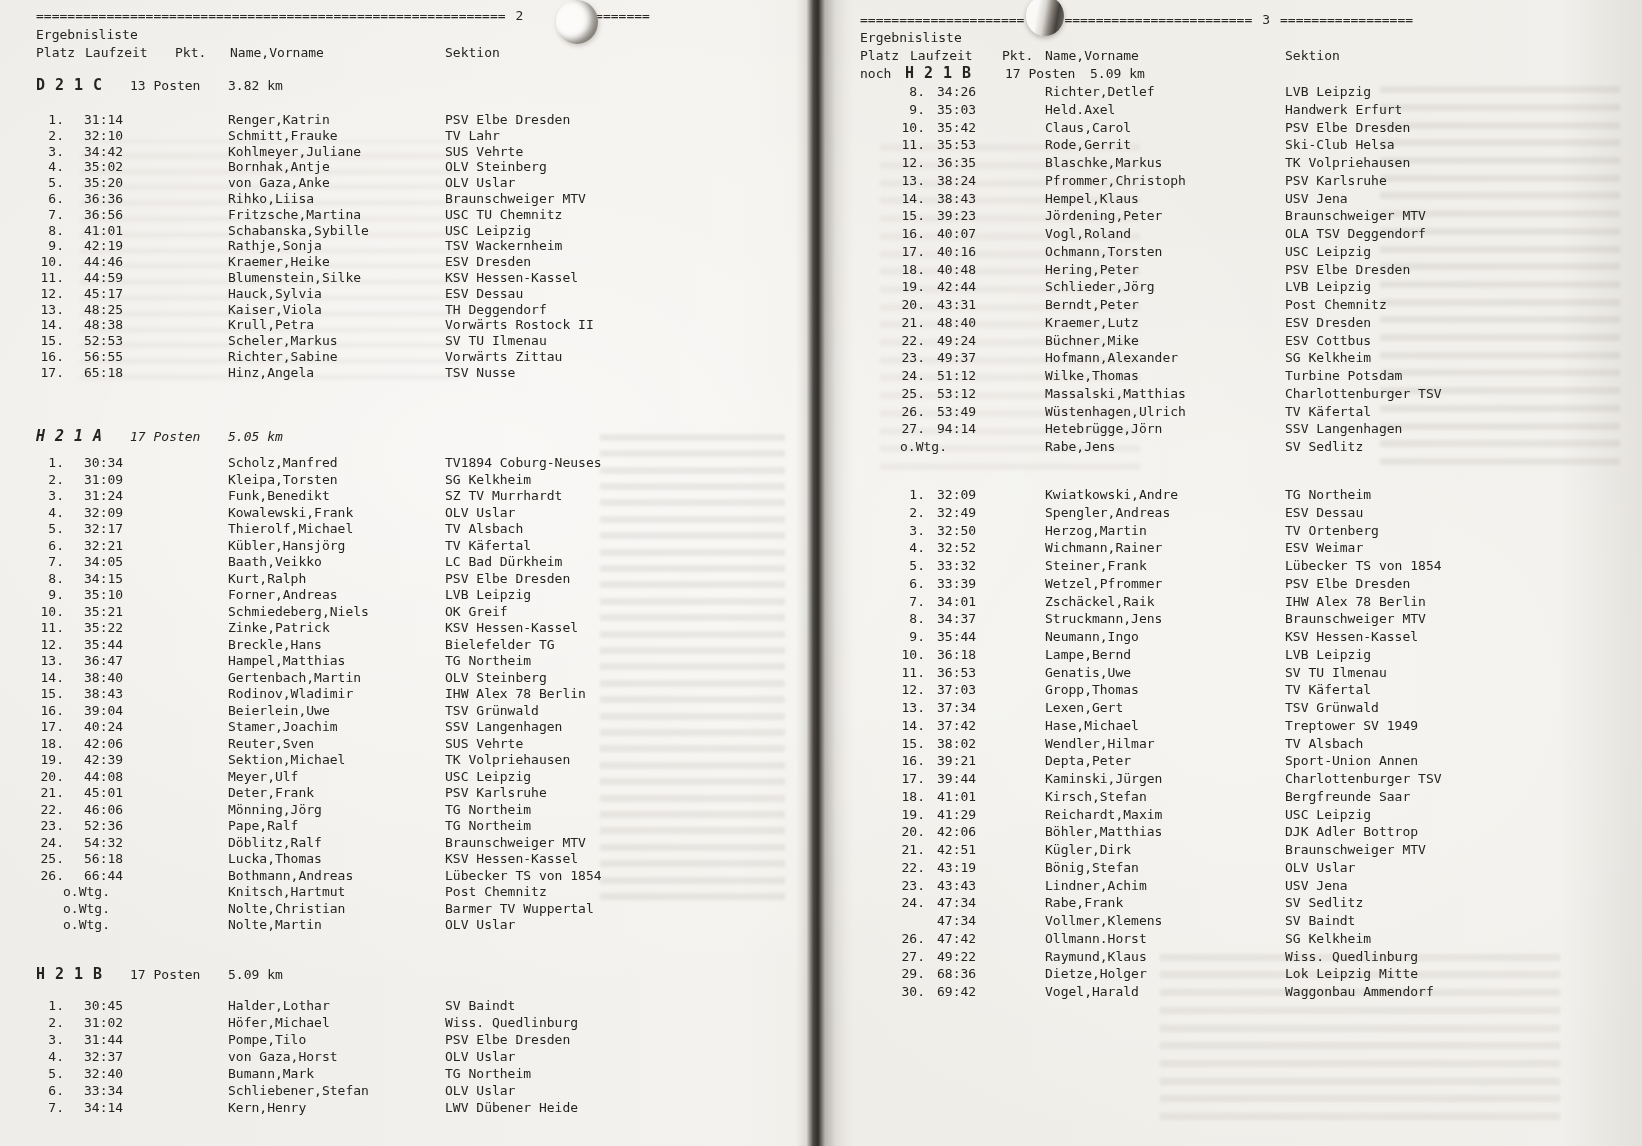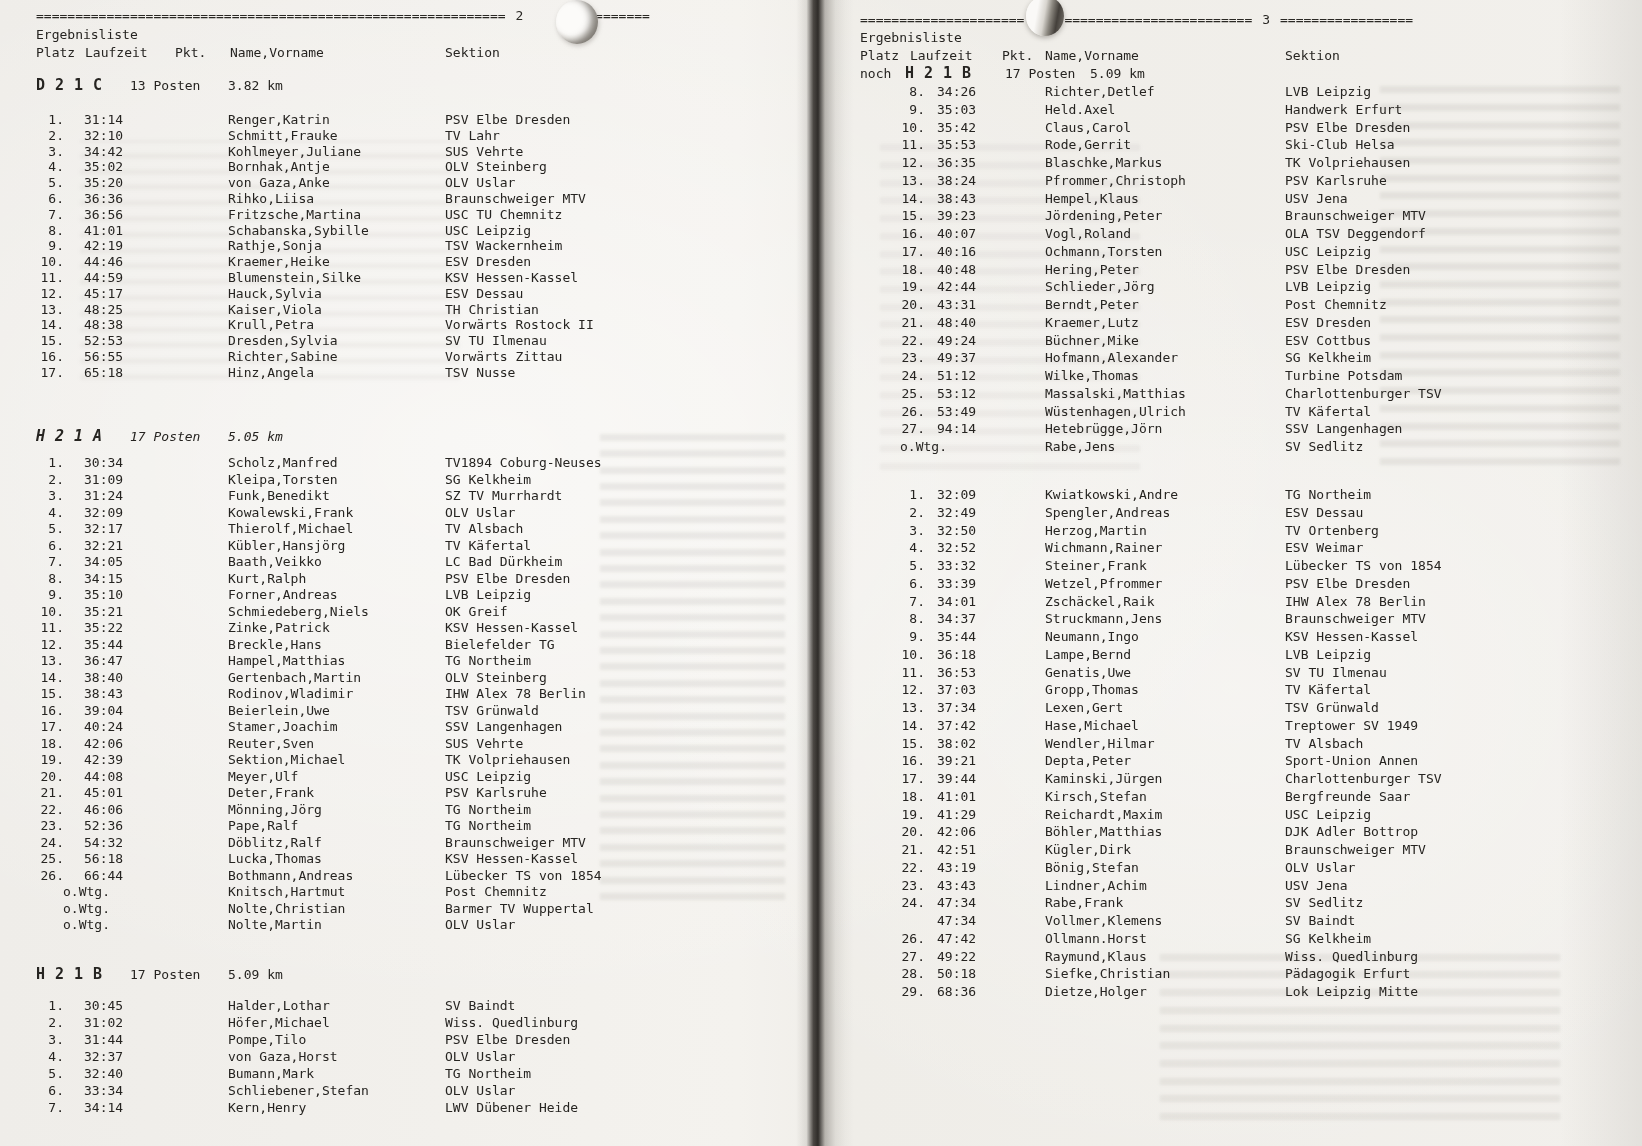--- a/index.html
+++ b/index.html
@@ -209,32 +209,32 @@
         <div class="row">
           <span class="c-place">12.</span>
           <span class="c-time">45:17</span>
           <span class="c-name">Hauck,Sylvia</span>
           <span class="c-sekt">ESV Dessau</span>
         </div>
         <div class="row">
           <span class="c-place">13.</span>
           <span class="c-time">48:25</span>
           <span class="c-name">Kaiser,Viola</span>
-          <span class="c-sekt">TH Christian</span>
+          <span class="c-sekt">TH Deggendorf</span>
         </div>
         <div class="row">
           <span class="c-place">14.</span>
           <span class="c-time">48:38</span>
           <span class="c-name">Krull,Petra</span>
           <span class="c-sekt">Vorwärts Rostock II</span>
         </div>
         <div class="row">
           <span class="c-place">15.</span>
           <span class="c-time">52:53</span>
-          <span class="c-name">Dresden,Sylvia</span>
+          <span class="c-name">Scheler,Markus</span>
           <span class="c-sekt">SV TU Ilmenau</span>
         </div>
         <div class="row">
           <span class="c-place">16.</span>
           <span class="c-time">56:55</span>
           <span class="c-name">Richter,Sabine</span>
           <span class="c-sekt">Vorwärts Zittau</span>
         </div>
         <div class="row">
           <span class="c-place">17.</span>
@@ -776,26 +776,26 @@
           <span class="c-name">Ollmann.Horst</span>
           <span class="c-sekt">SG Kelkheim</span>
         </div>
         <div class="row">
           <span class="c-place">27.</span>
           <span class="c-time">49:22</span>
           <span class="c-name">Raymund,Klaus</span>
           <span class="c-sekt">Wiss. Quedlinburg</span>
         </div>
         <div class="row">
-          <span class="c-place">28.</span>
-          <span class="c-time">50:18</span>
-          <span class="c-name">Siefke,Christian</span>
-          <span class="c-sekt">Pädagogik Erfurt</span>
-        </div>
-        <div class="row">
           <span class="c-place">29.</span>
           <span class="c-time">68:36</span>
           <span class="c-name">Dietze,Holger</span>
           <span class="c-sekt">Lok Leipzig Mitte</span>
         </div>
+        <div class="row">
+          <span class="c-place">30.</span>
+          <span class="c-time">69:42</span>
+          <span class="c-name">Vogel,Harald</span>
+          <span class="c-sekt">Waggonbau Ammendorf</span>
+        </div>
       </div>
   </div>
 </div>
 
 </body></html>

